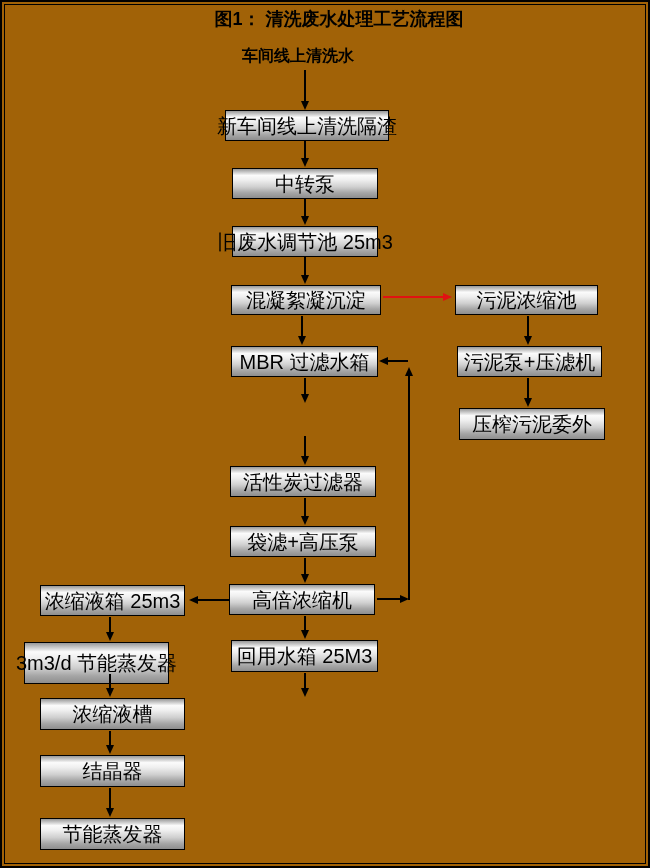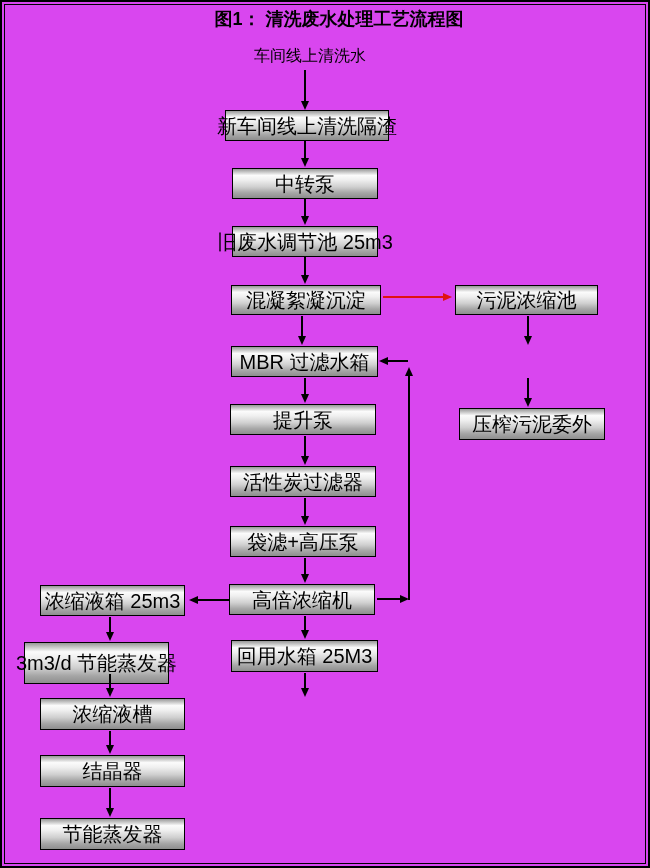--- a/index.html
+++ b/index.html
@@ -1,29 +1,29 @@
 <!DOCTYPE html>
 <html><head>
 <meta charset="utf-8">
 <style>
   * { margin:0; padding:0; box-sizing:border-box; }
   body { background:#fff; font-family:"Liberation Sans","DejaVu Sans",sans-serif; }
   .page {
-    position:relative; width:650px; height:868px; background:#d946ef; overflow:hidden;
+    position:relative; width:650px; height:868px; background:#a16207; overflow:hidden;
   }
   .frame-outer { position:absolute; inset:0; border:2px solid #000; pointer-events:none; }
   .frame-inner { position:absolute; inset:4px; border:1px solid #000; pointer-events:none; }
 
   .title {
     position:absolute; left:0; right:0; top:7px; padding-left:28px;
     text-align:center; font-size:18px; font-weight:bold; color:#000;
   }
   .source-label {
-    position:absolute; left:214px; top:46px; width:152px;
-    text-align:right; font-size:16px; font-weight:normal; color:#000;
+    position:absolute; left:242px; top:46px; width:152px;
+    text-align:left; font-size:16px; font-weight:bold; color:#000;
   }
 
   .node {
     position:absolute; border:1px solid #000; color:#000;
     display:flex; align-items:center; justify-content:center;
     font-size:20px; line-height:1; white-space:nowrap;
     background:linear-gradient(180deg,#989898 0%,#fbfbfb 22%,#efefef 38%,#cfcfcf 62%,#a6a6a6 82%,#8e8e8e 100%);
   }
 
   
@@ -58,27 +58,27 @@
   <div class="frame-inner"></div>
 
   <div class="title">图1：  清洗废水处理工艺流程图</div>
   <div class="source-label">车间线上清洗水</div>
 
   <div class="node" style="left:225px;top:110px;width:164px;height:31px">新车间线上清洗隔渣</div>
   <div class="node" style="left:232px;top:168px;width:146px;height:31px">中转泵</div>
   <div class="node" style="left:232px;top:226px;width:146px;height:31px">旧废水调节池 25m3</div>
   <div class="node" style="left:231px;top:285px;width:150px;height:30px">混凝絮凝沉淀</div>
   <div class="node" style="left:231px;top:346px;width:147px;height:31px">MBR 过滤水箱</div>
-  <div class="node" style="left:230px;top:404px;width:146px;height:31px">提升泵</div>
   <div class="node" style="left:230px;top:466px;width:146px;height:31px">活性炭过滤器</div>
   <div class="node" style="left:229px;top:584px;width:146px;height:31px">高倍浓缩机</div>
   <div class="node" style="left:230px;top:526px;width:146px;height:31px">袋滤+高压泵</div>
   <div class="node" style="left:231px;top:640px;width:147px;height:32px">回用水箱 25M3</div>
 
   <div class="node" style="left:455px;top:285px;width:143px;height:30px">污泥浓缩池</div>
+  <div class="node" style="left:457px;top:346px;width:145px;height:31px">污泥泵+压滤机</div>
   <div class="node" style="left:459px;top:408px;width:146px;height:32px">压榨污泥委外</div>
 
   <div class="node" style="left:40px;top:585px;width:145px;height:31px">浓缩液箱 25m3</div>
   <div class="node" style="left:24px;top:642px;width:145px;height:42px">3m3/d 节能蒸发器</div>
   <div class="node" style="left:40px;top:698px;width:145px;height:32px">浓缩液槽</div>
   <div class="node" style="left:40px;top:755px;width:145px;height:32px">结晶器</div>
   <div class="node" style="left:40px;top:818px;width:145px;height:32px">节能蒸发器</div>
 
   <div class="conn down" style="left:301px;top:70px;height:40px"></div>
   <div class="conn down" style="left:301px;top:141px;height:26px"></div>

